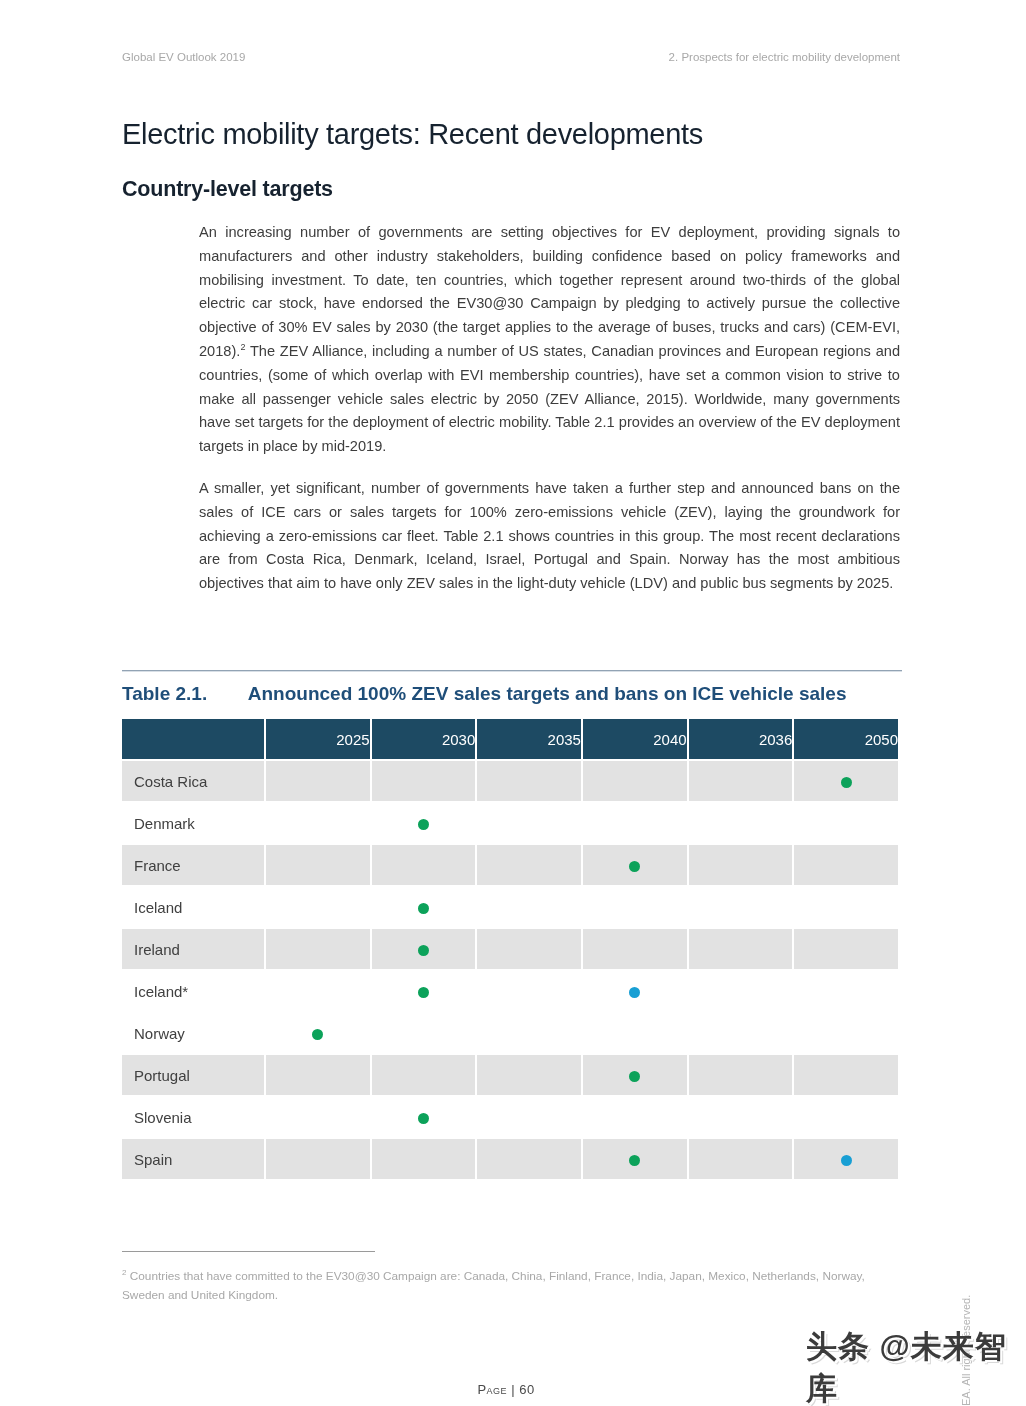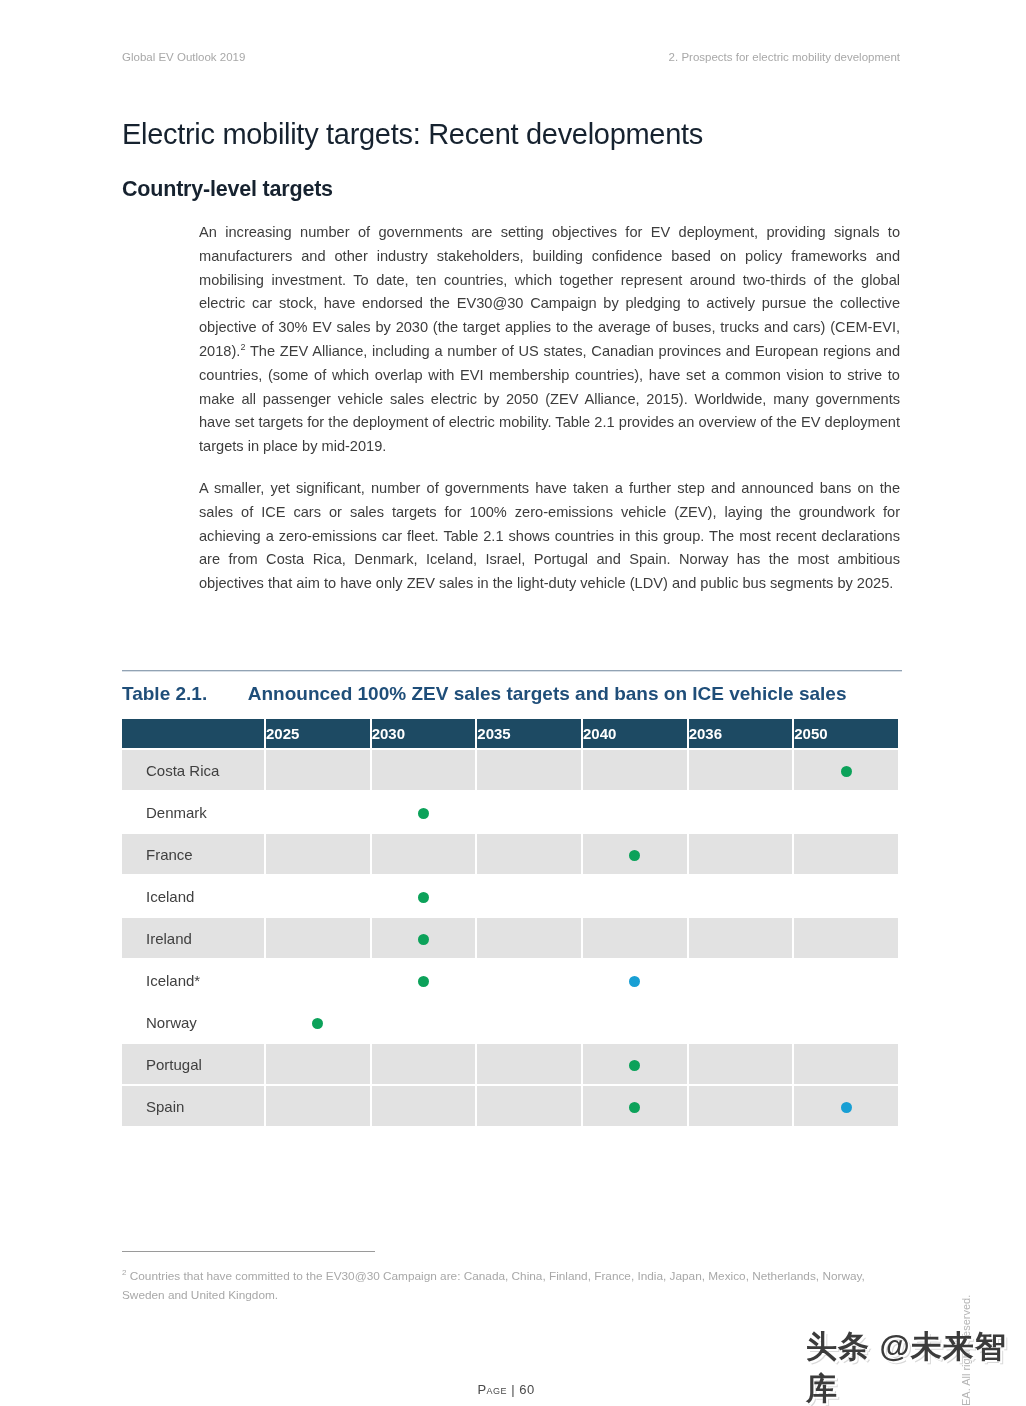--- a/index.html
+++ b/index.html
@@ -68,37 +68,37 @@
   table.zev-table {
     border-collapse: separate;
     border-spacing: 2px;
     width: 100%;
     table-layout: fixed;
     margin-left: -2px;
   }
   table.zev-table th {
     background: #1d4a63;
     color: #ffffff;
-    height: 29px;
+    height: 40px;
     font-size: 15px;
-    font-weight: bold;
-    text-align: left;
+    font-weight: normal;
+    text-align: right;
   }
   table.zev-table th.country-col { width: 142px; }
   table.zev-table td {
     height: 40px;
     text-align: center;
     vertical-align: middle;
     font-size: 15px;
     color: #404040;
   }
   table.zev-table tr.alt td { background: #e2e2e2; }
   table.zev-table td.country {
     text-align: left;
-    padding-left: 24px;
+    padding-left: 12px;
   }
   .dot {
     display: inline-block;
     width: 11px; height: 11px;
     border-radius: 50%;
     vertical-align: middle;
   }
   .footnote-rule {
     position: absolute;
     top: 1251px; left: 122px;
@@ -245,20 +245,29 @@
           </tr>
           <tr class="alt">
             <td class="country">Portugal</td>
             <td></td>
             <td></td>
             <td></td>
             <td><span class="dot" style="background: rgb(12, 162, 90);"></span></td>
             <td></td>
             <td></td>
           </tr>
+          <tr>
+            <td class="country">Slovenia</td>
+            <td></td>
+            <td><span class="dot" style="background: rgb(12, 162, 90);"></span></td>
+            <td></td>
+            <td></td>
+            <td></td>
+            <td></td>
+          </tr>
           <tr class="alt">
             <td class="country">Spain</td>
             <td></td>
             <td></td>
             <td></td>
             <td><span class="dot" style="background: rgb(12, 162, 90);"></span></td>
             <td></td>
             <td><span class="dot" style="background: rgb(24, 159, 212);"></span></td>
           </tr>
         </tbody>

